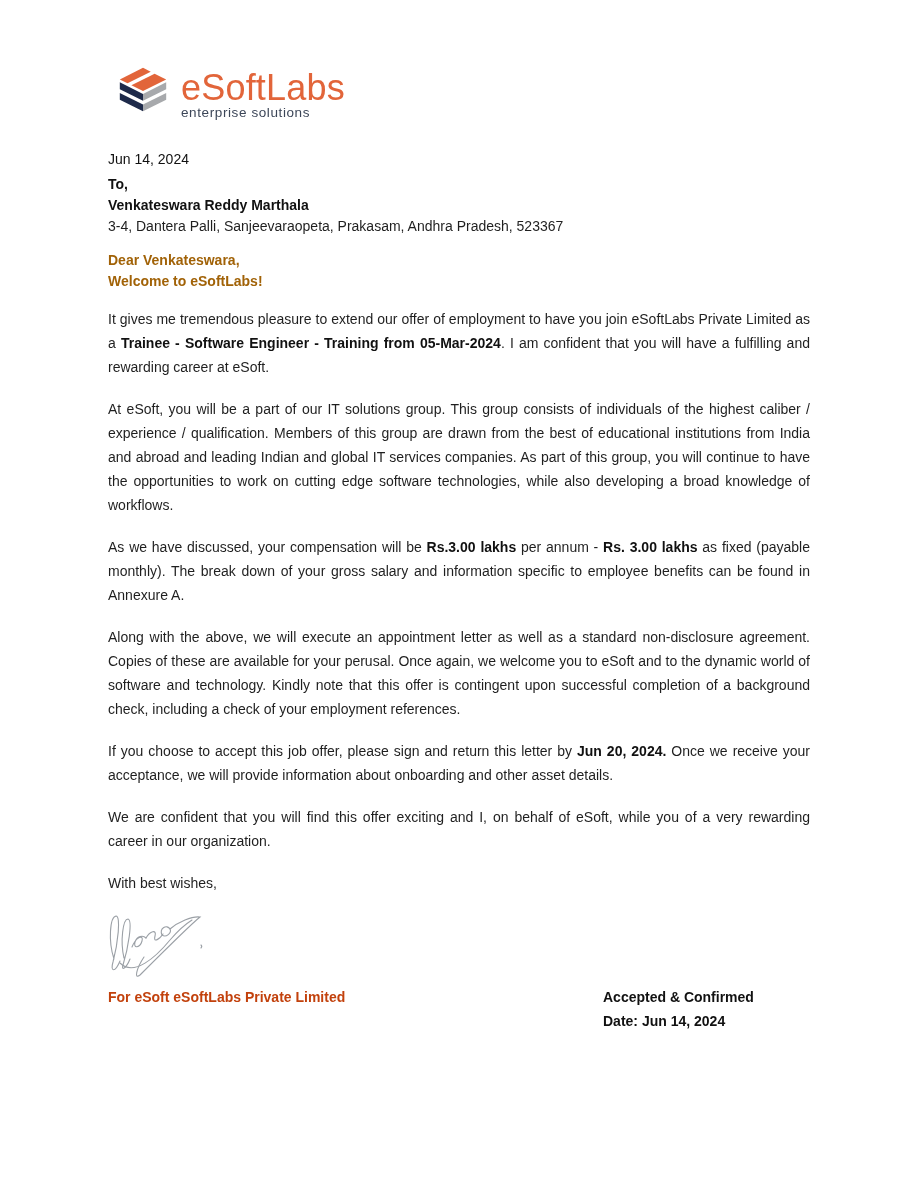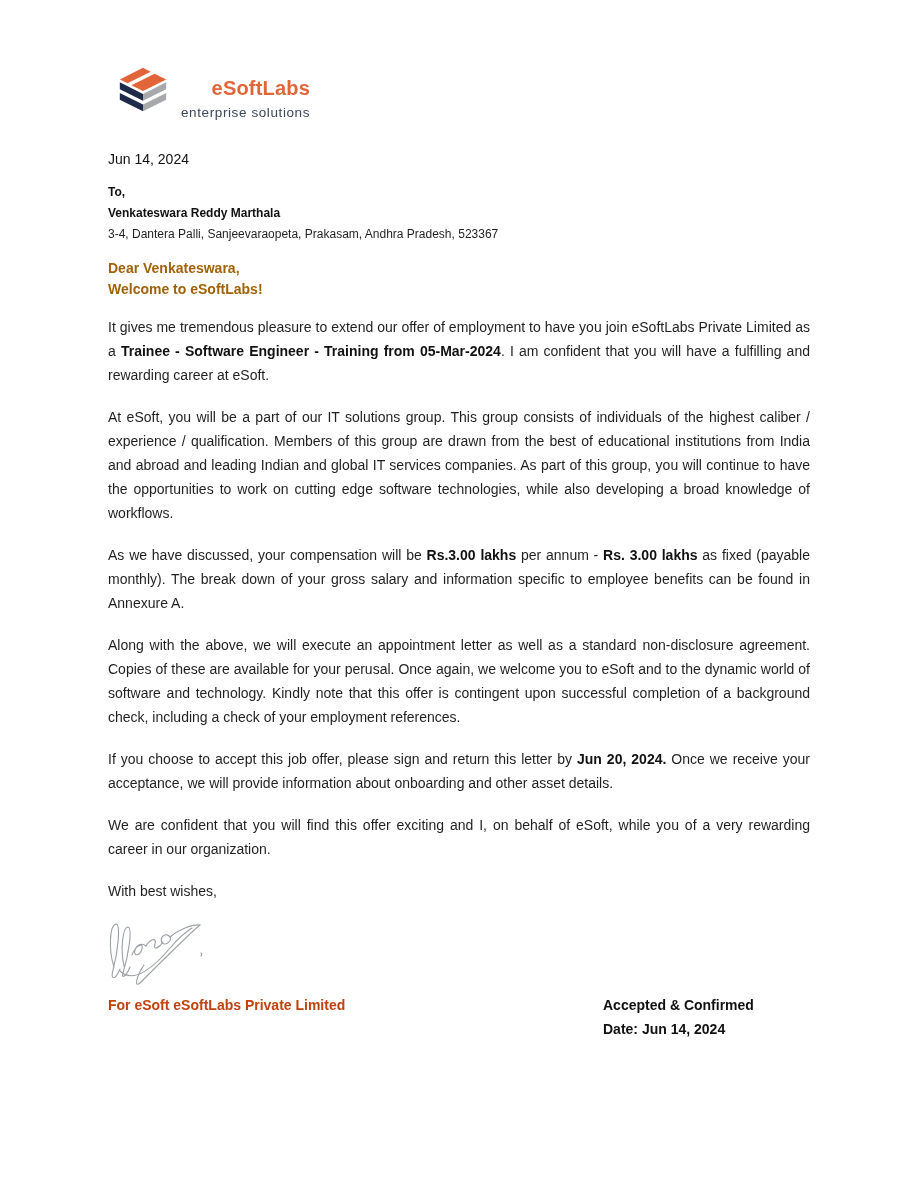--- a/index.html
+++ b/index.html
@@ -12,30 +12,30 @@
     padding:56px 108px 0 108px;
     font-family:"Liberation Sans", sans-serif;
     color:var(--text,#1f1f1f);
     overflow:hidden;
   }
   
   .letterhead{display:flex;align-items:flex-end;gap:9px;margin-left:6px;height:66px;}
   .cube-icon{display:block;flex:0 0 auto;}
   .logo-text{display:flex;flex-direction:column;line-height:1;padding-bottom:1px;}
   .wordmark{
-    font-size:20px;font-weight:700;letter-spacing:0.2px;
+    font-size:36px;font-weight:400;letter-spacing:0.2px;
     color:var(--orange,#e2653a);line-height:30px;text-align:right;
   }
   .tagline{
     font-size:13.5px;font-weight:400;letter-spacing:0.6px;
     color:var(--slate,#3c4658);line-height:17px;margin-top:1px;
   }
   
   .date-line{margin-top:27px;font-size:14px;font-weight:400;line-height:21px;color:#111;}
-  .recipient{margin-top:12px;font-size:12px;line-height:21px;}
+  .recipient{margin-top:4px;font-size:14px;line-height:21px;}
   .recipient .b{font-weight:700;color:#111;}
   .salutation{margin-top:13px;font-size:14px;font-weight:700;line-height:21px;color:#a16207;}
   .paras{margin-top:15px;}
   .para{
     margin:0 0 18px 0;
     font-size:14px;line-height:24px;
     text-align:justify;text-justify:inter-word;
     color:var(--text,#1f1f1f);
   }
   .para .b{font-weight:700;color:#111;}

